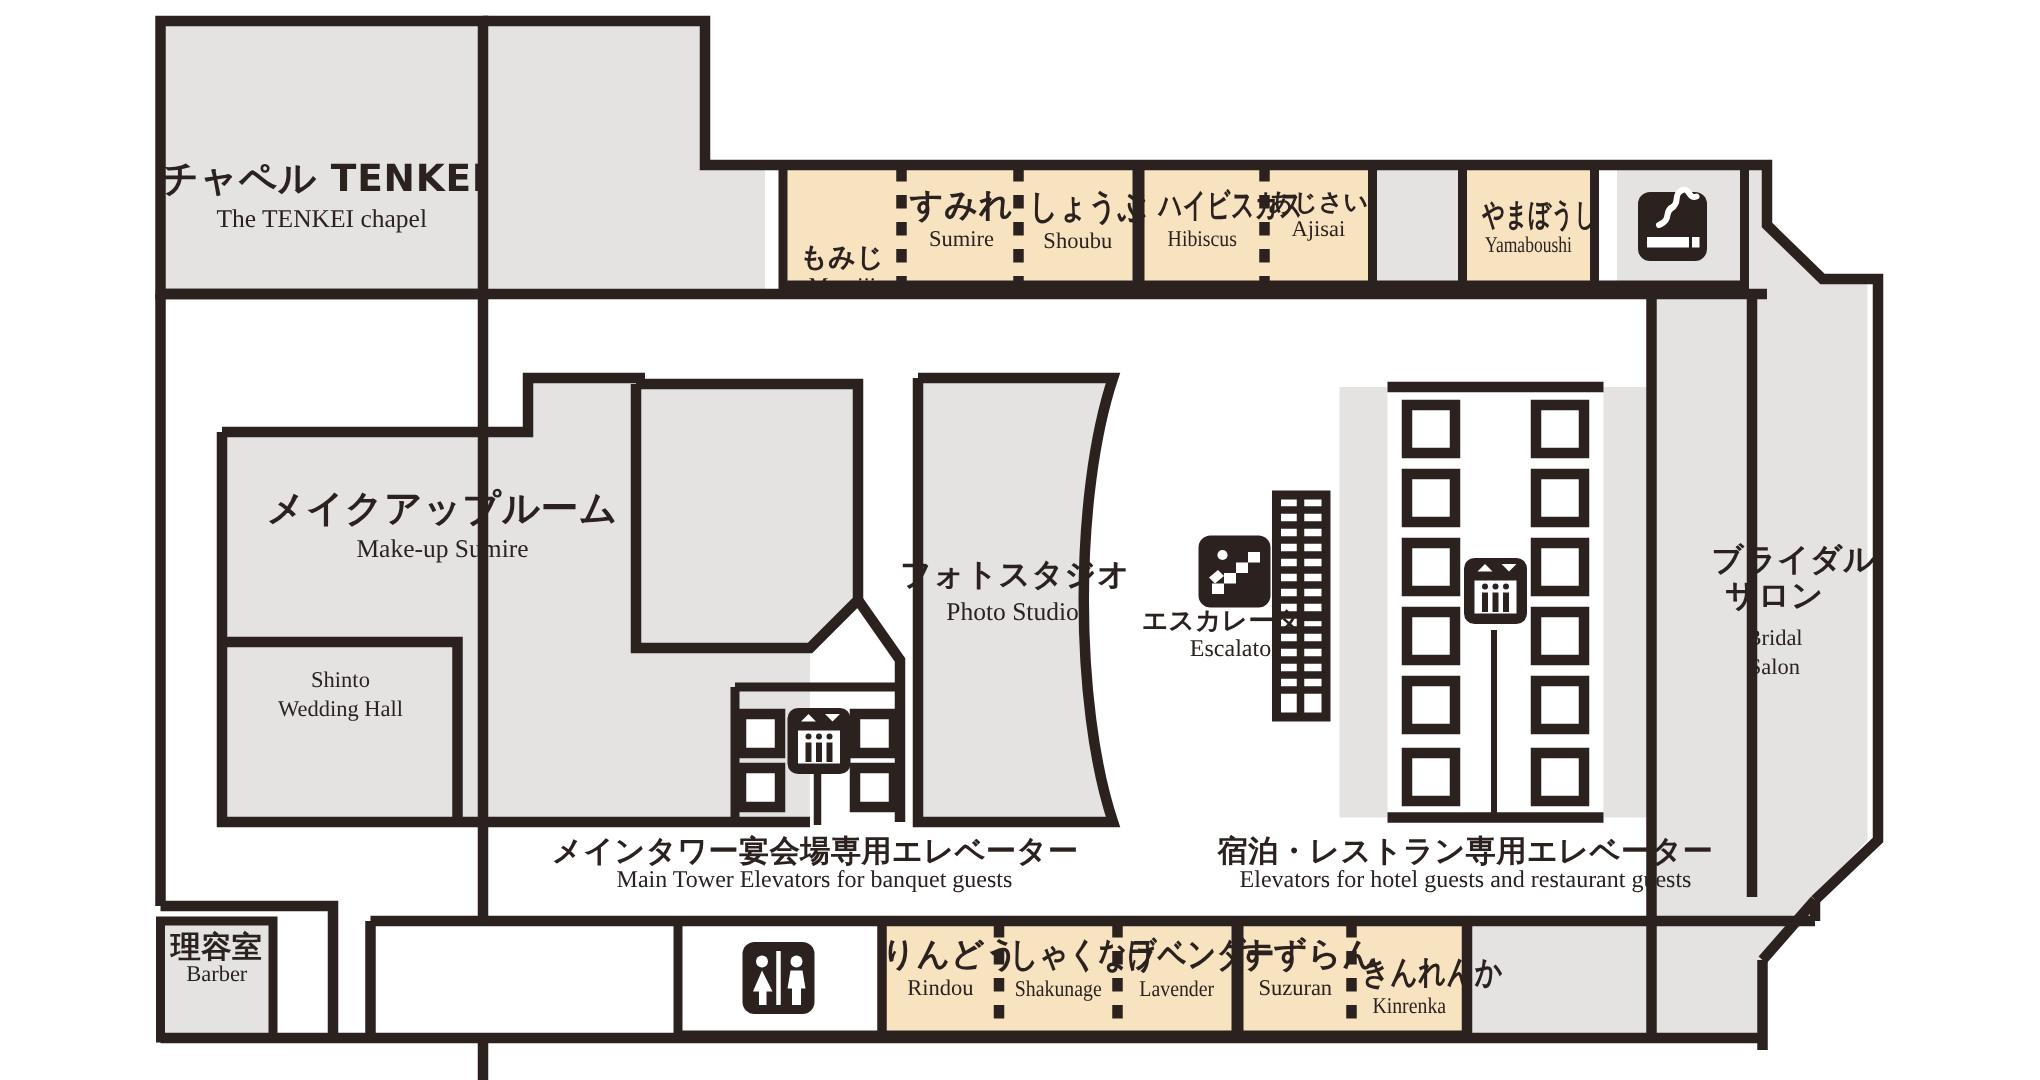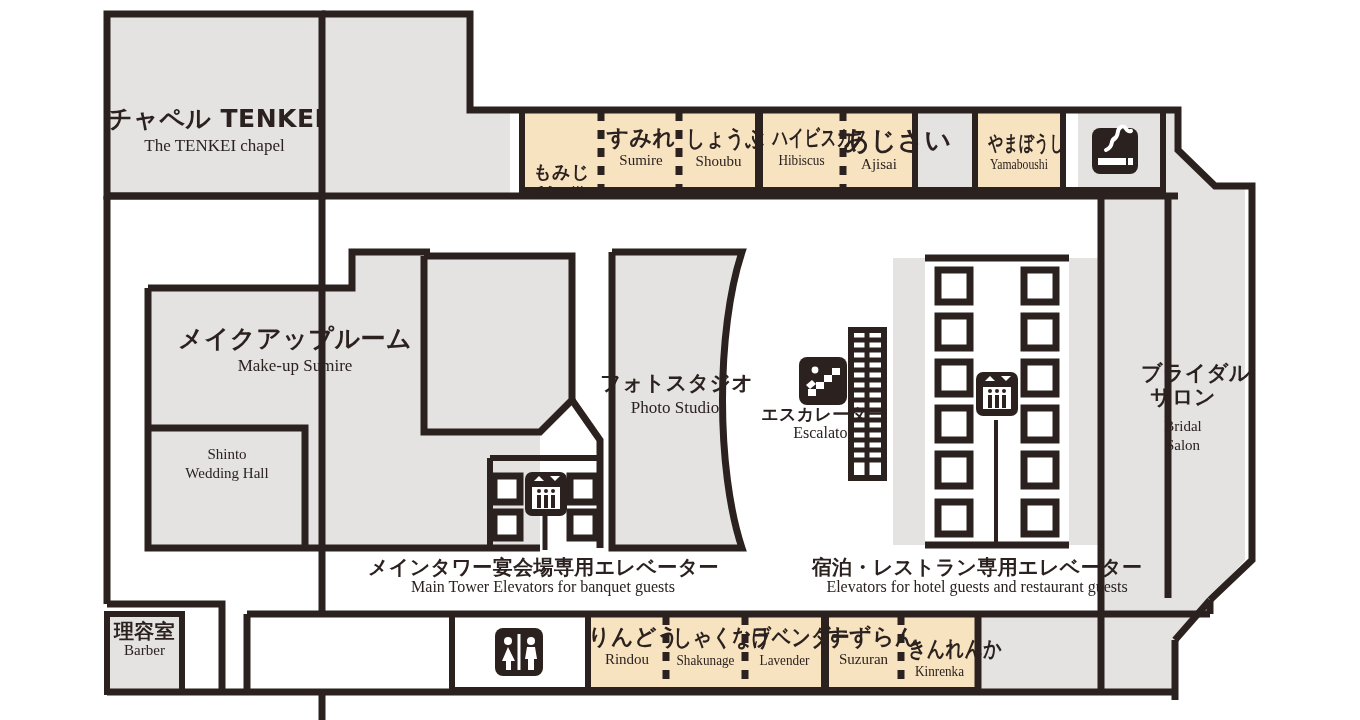--- a/index.html
+++ b/index.html
@@ -341,21 +341,21 @@
     <span class="ja" style="font-size:23px;">しょうぶ</span>
     <span class="en" style="font-size:15px;">Shoubu</span>
   </div>
 
   <div class="lbl small condensed2 cond-en" style="left:760px; top:126px; width:83px;">
     <span class="ja" style="font-size:22px;">ハイビスカス</span>
     <span class="en" style="font-size:15px;">Hibiscus</span>
   </div>
 
   <div class="lbl small" style="left:843px; top:126px; width:72px;">
-    <span class="ja" style="font-size:26px;">あじさい</span>
+    <span class="ja" style="font-size:16px;">あじさい</span>
     <span class="en" style="font-size:15px;">Ajisai</span>
   </div>
 
   <div class="lbl tiny condensed2 cond-en2" style="left:975px; top:132px; width:88px;">
     <span class="ja" style="font-size:21px;">やまぼうし</span>
     <span class="en" style="font-size:15px;">Yamaboushi</span>
   </div>
 
   <div class="lbl cap" style="left:368px; top:556px; width:350px;">
     <span class="ja">メインタワー宴会場専用エレベーター</span>

